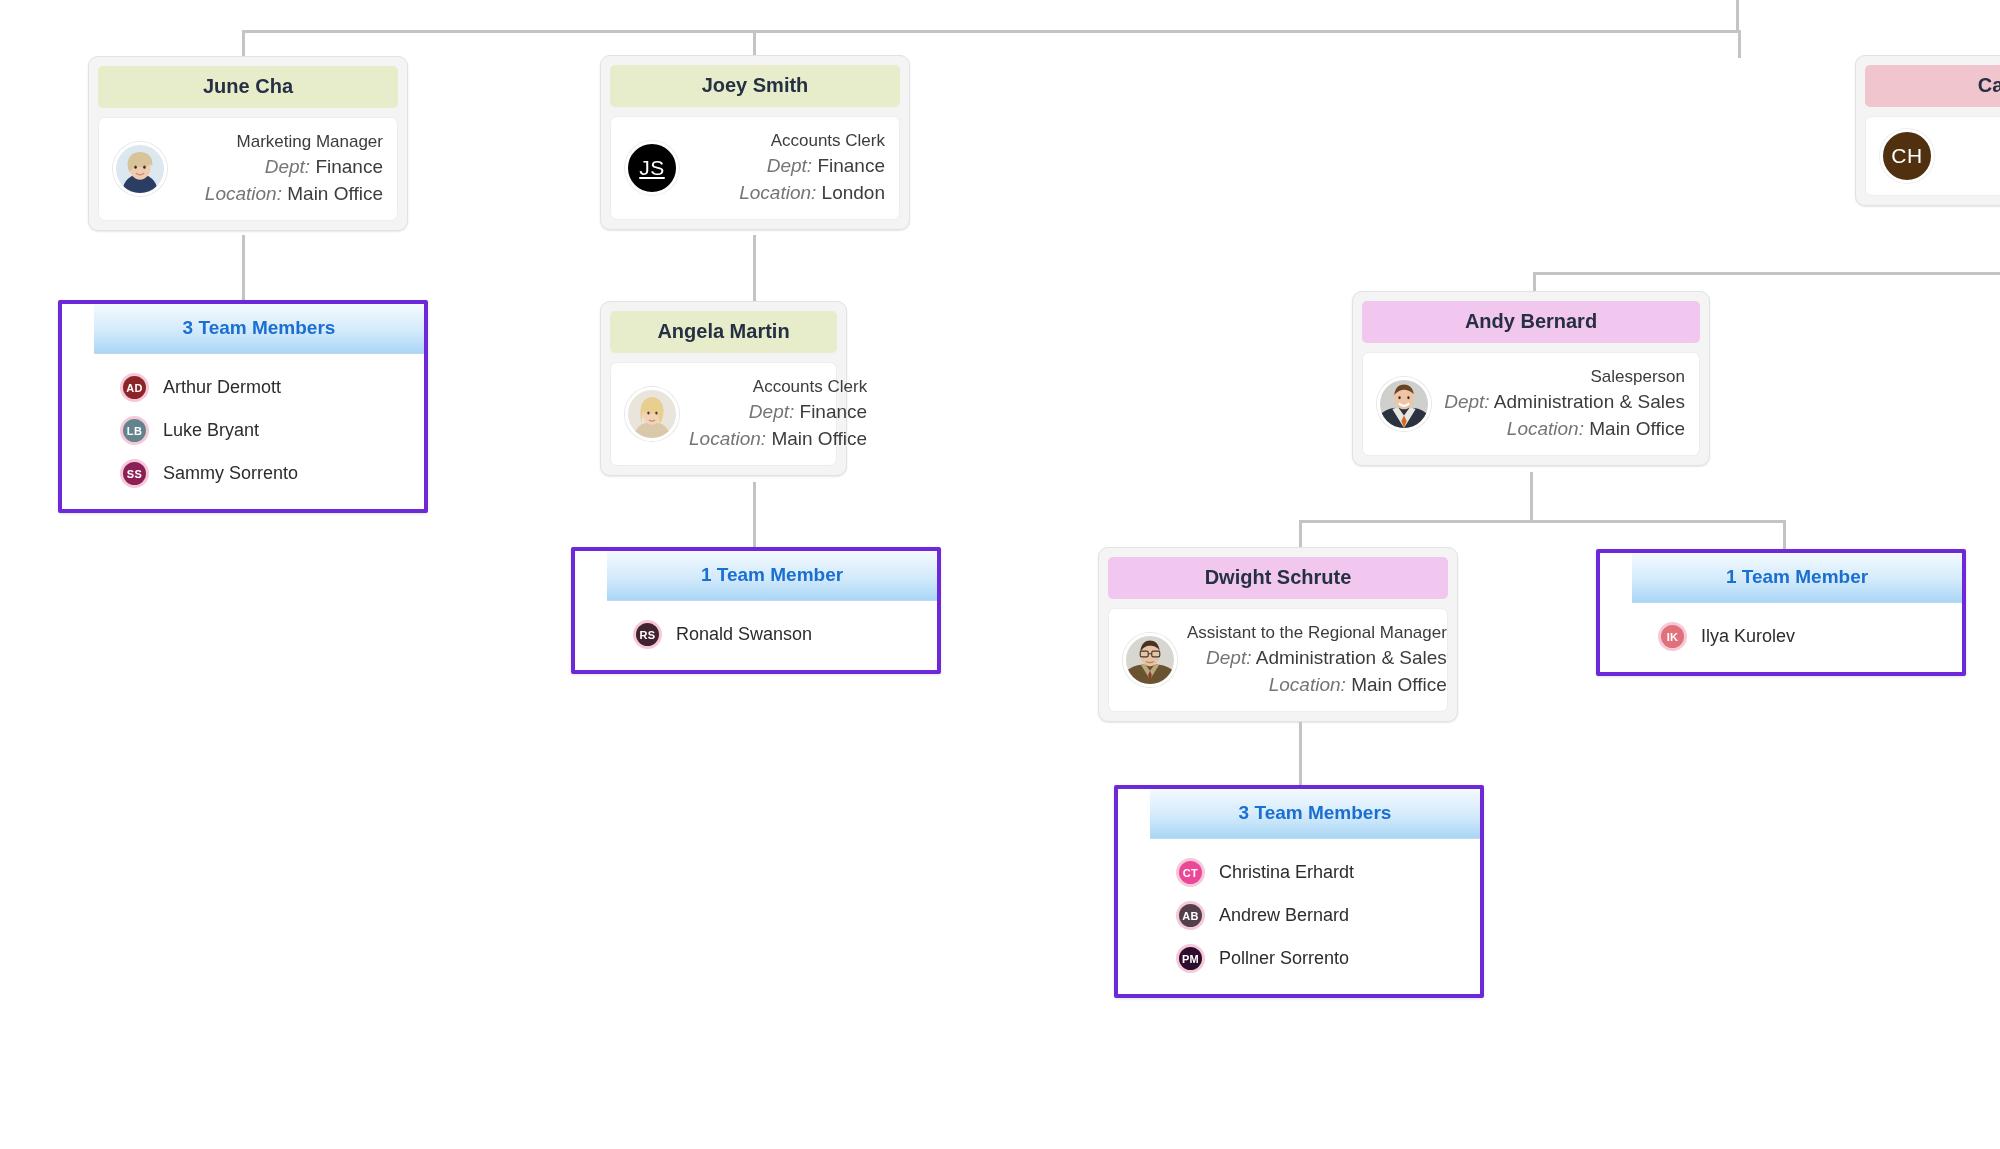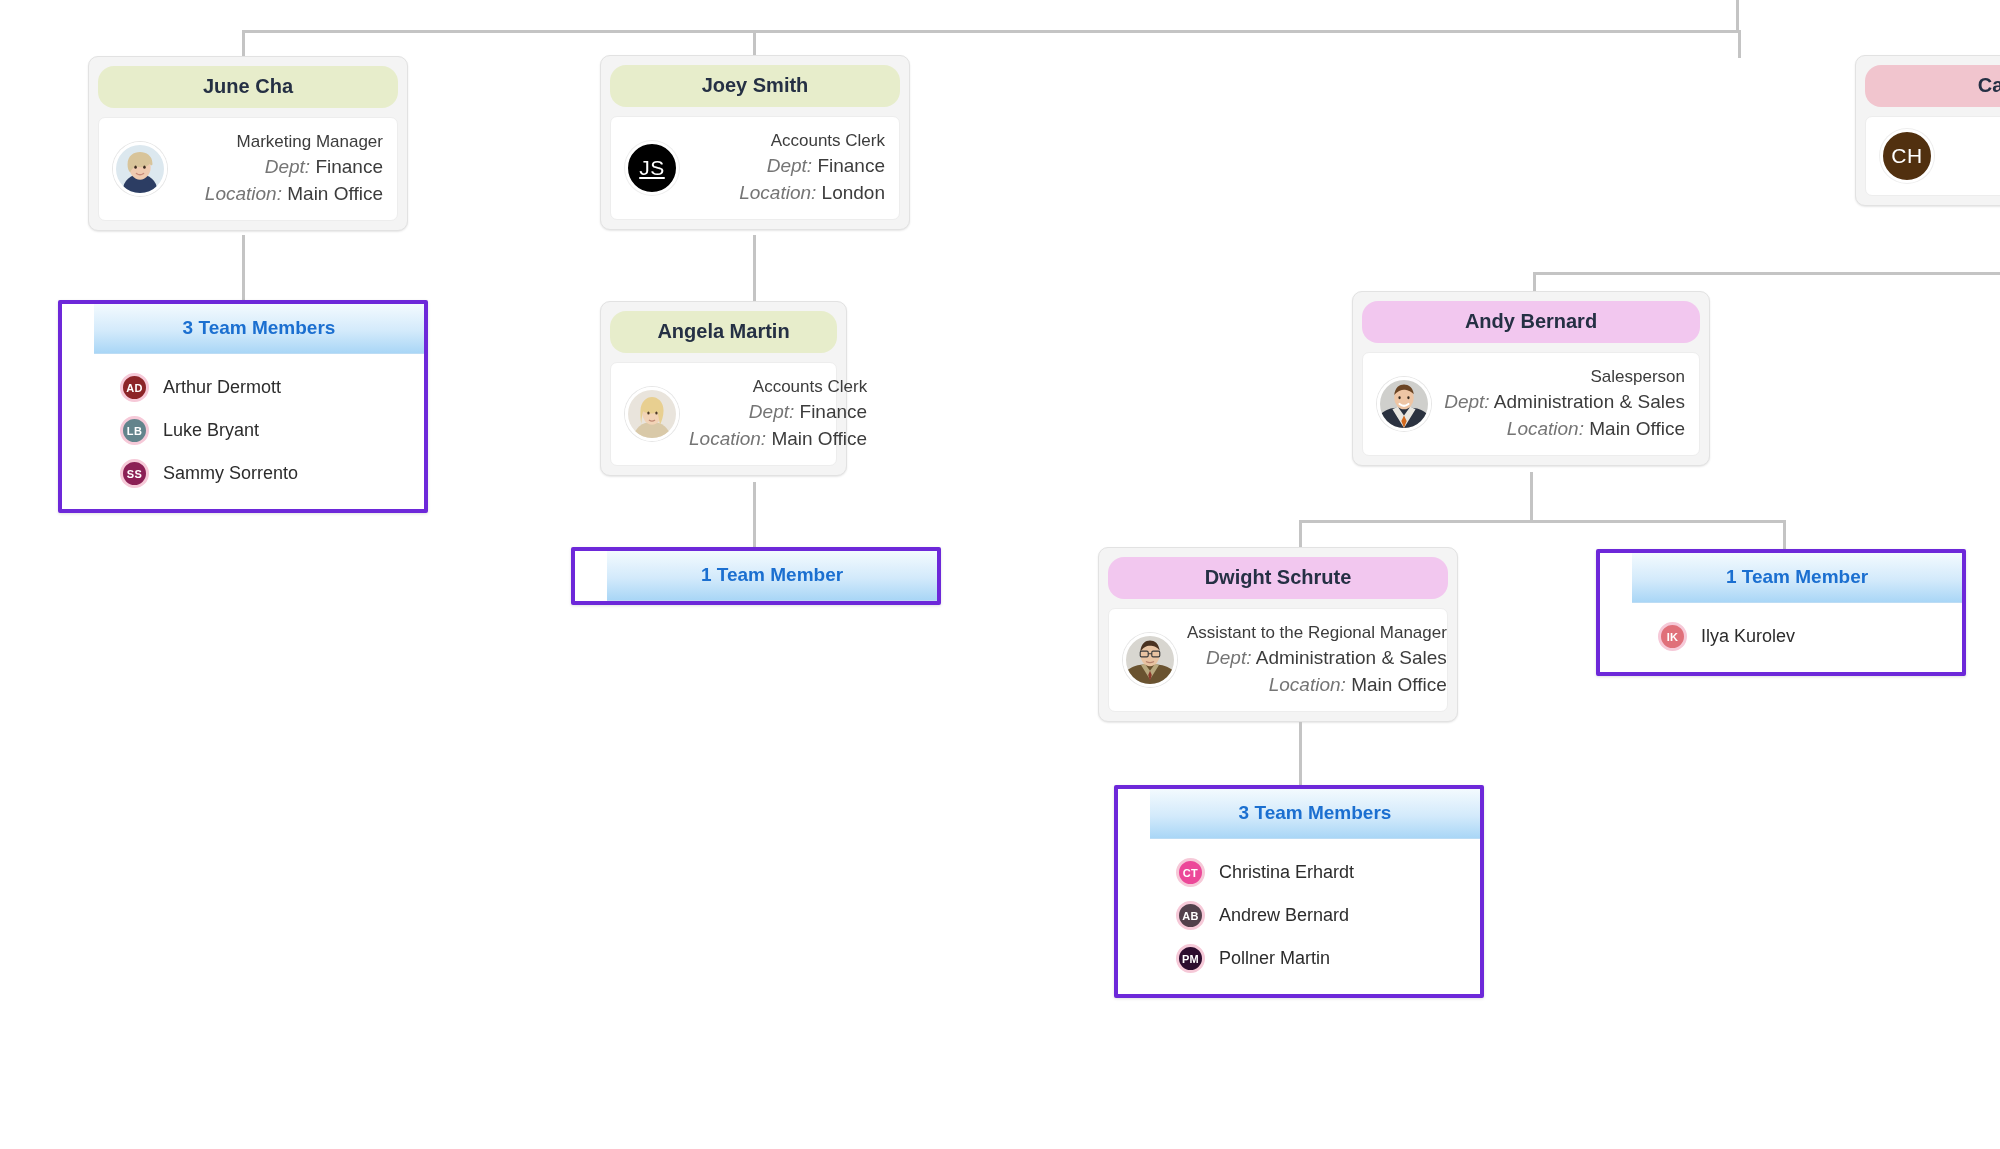--- a/index.html
+++ b/index.html
@@ -28,21 +28,21 @@
   
   .person-card {
     position: absolute;
     background: #f4f4f4;
     border: 1px solid #e2e2e2;
     border-radius: 10px;
     padding: 9px;
     box-shadow: 0 1px 2px rgba(0,0,0,0.10);
   }
   .person-header {
-    border-radius: 16px;
+    border-radius: 5px;
     text-align: center;
     font-weight: bold;
     font-size: 20px;
     color: #253044;
     padding: 9px 6px 11px;
     line-height: 1.1;
     white-space: nowrap;
     overflow: hidden;
   }
   .hdr-green { background: #e7edcb; }
@@ -255,20 +255,26 @@
           <span>Main Office</span>
         </div>
       </div>
     </div>
   </div>
 
   <div class="conn conn-v" style="left:753px; top:482px; height:65px;"></div>
 
   <div class="team-card" style="left:571px; top:547px; width:370px;">
     <div class="team-header">1 Team Member</div>
+    <div class="team-list">
+      <div class="team-row">
+        <div class="team-avatar" style="background-color: rgb(66, 34, 48);">RS</div>
+        <div class="team-name">Ronald Swanson</div>
+      </div>
+    </div>
   </div>
 
   <div class="person-card" style="left:1855px; top:55px; width:310px;">
     <div class="person-header hdr-rose">Cara H</div>
     <div class="person-body">
       <div class="avatar-initials" style="background-color: rgb(81, 48, 15);">CH</div>
       <div class="person-info">
         <div class="role"></div>
         <div class="meta">
           
@@ -357,21 +363,21 @@
       <div class="team-row">
         <div class="team-avatar" style="background-color: #ec4899;">CT</div>
         <div class="team-name">Christina Erhardt</div>
       </div>
       <div class="team-row">
         <div class="team-avatar" style="background-color: rgb(82, 65, 76);">AB</div>
         <div class="team-name">Andrew Bernard</div>
       </div>
       <div class="team-row">
         <div class="team-avatar" style="background-color: rgb(44, 13, 46);">PM</div>
-        <div class="team-name">Pollner Martin</div>
+        <div class="team-name">Pollner Sorrento</div>
       </div>
     </div>
   </div>
 
   <div class="team-card" style="left:1596px; top:549px; width:370px;">
     <div class="team-header">1 Team Member</div>
     <div class="team-list">
       <div class="team-row">
         <div class="team-avatar" style="background-color: rgb(224, 112, 122);">IK</div>
         <div class="team-name">Ilya Kurolev</div>

